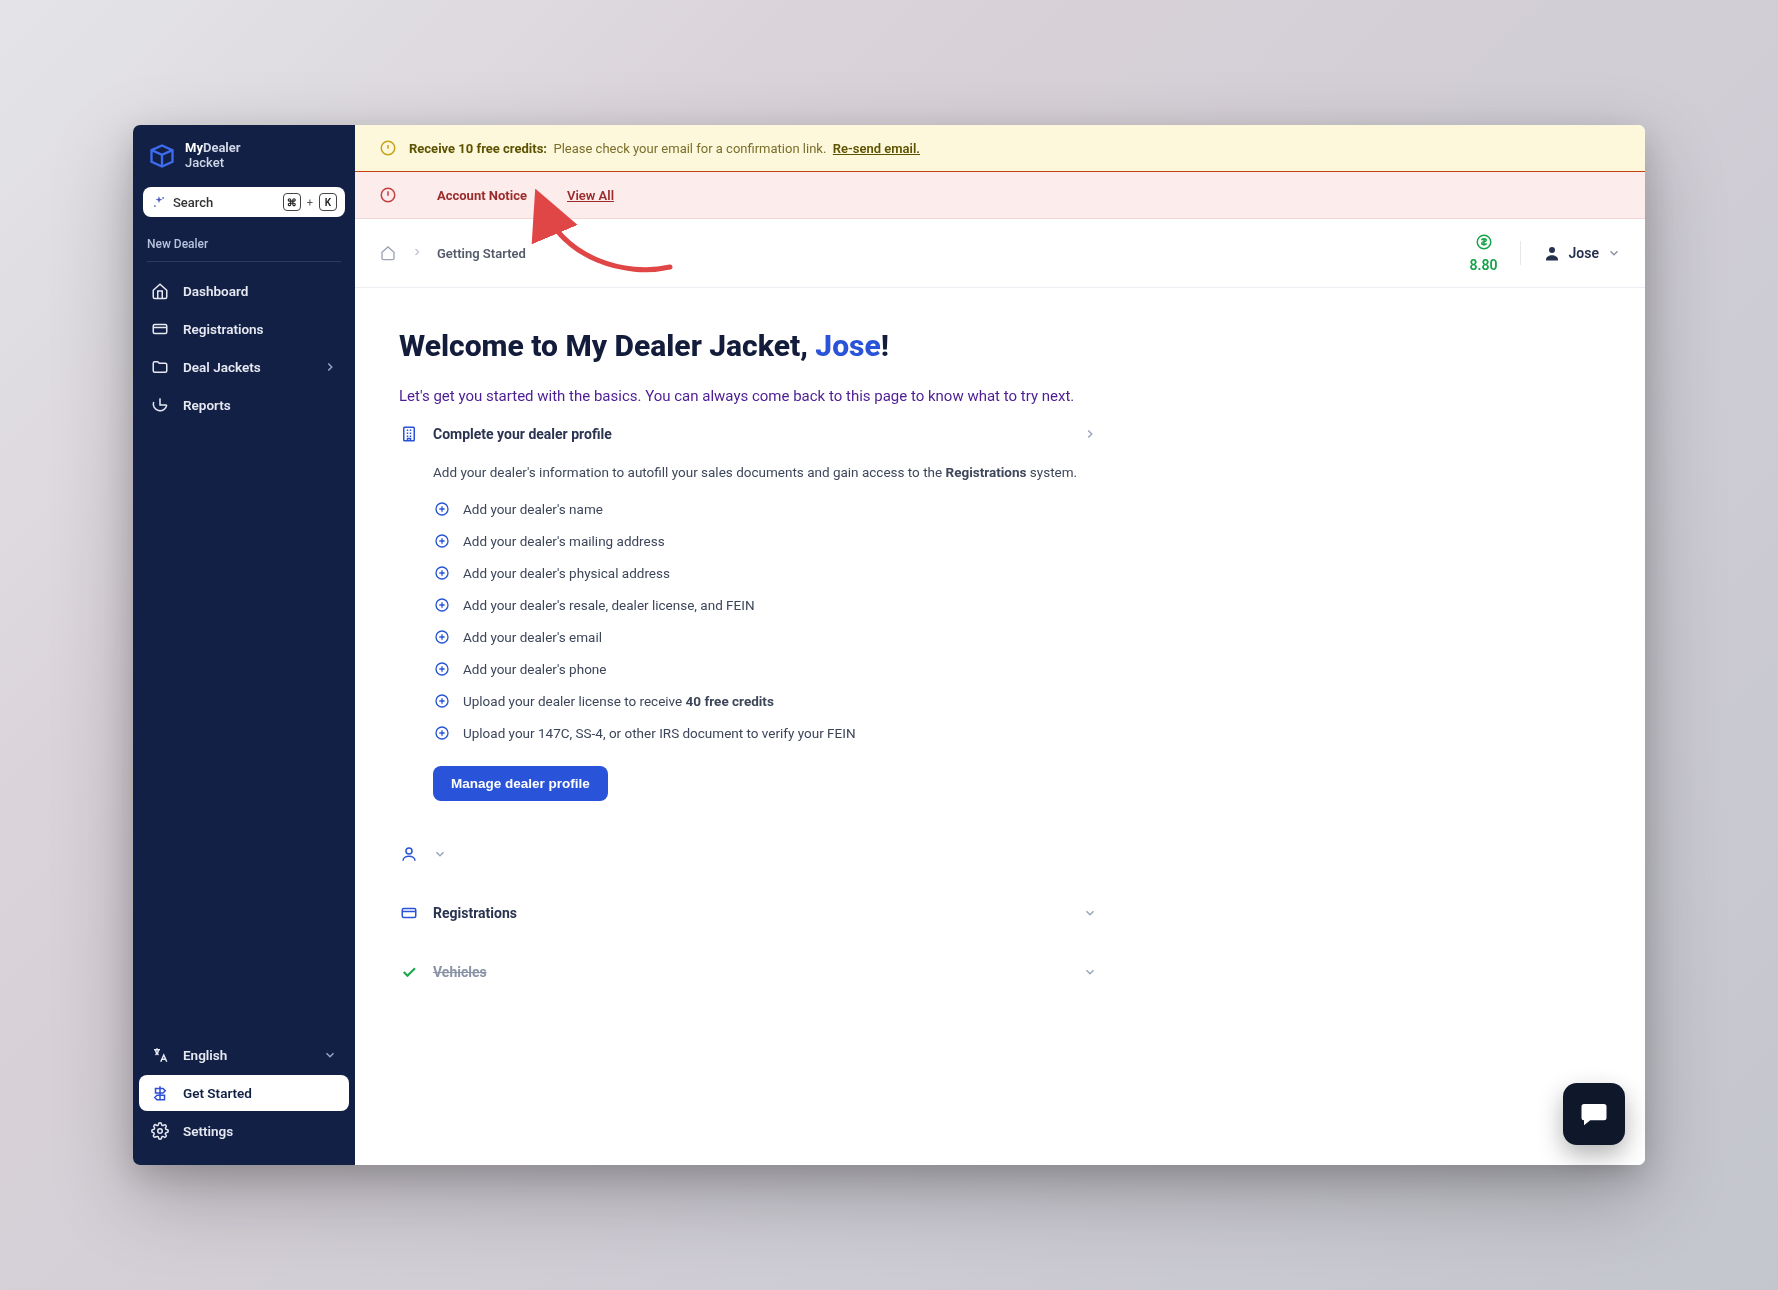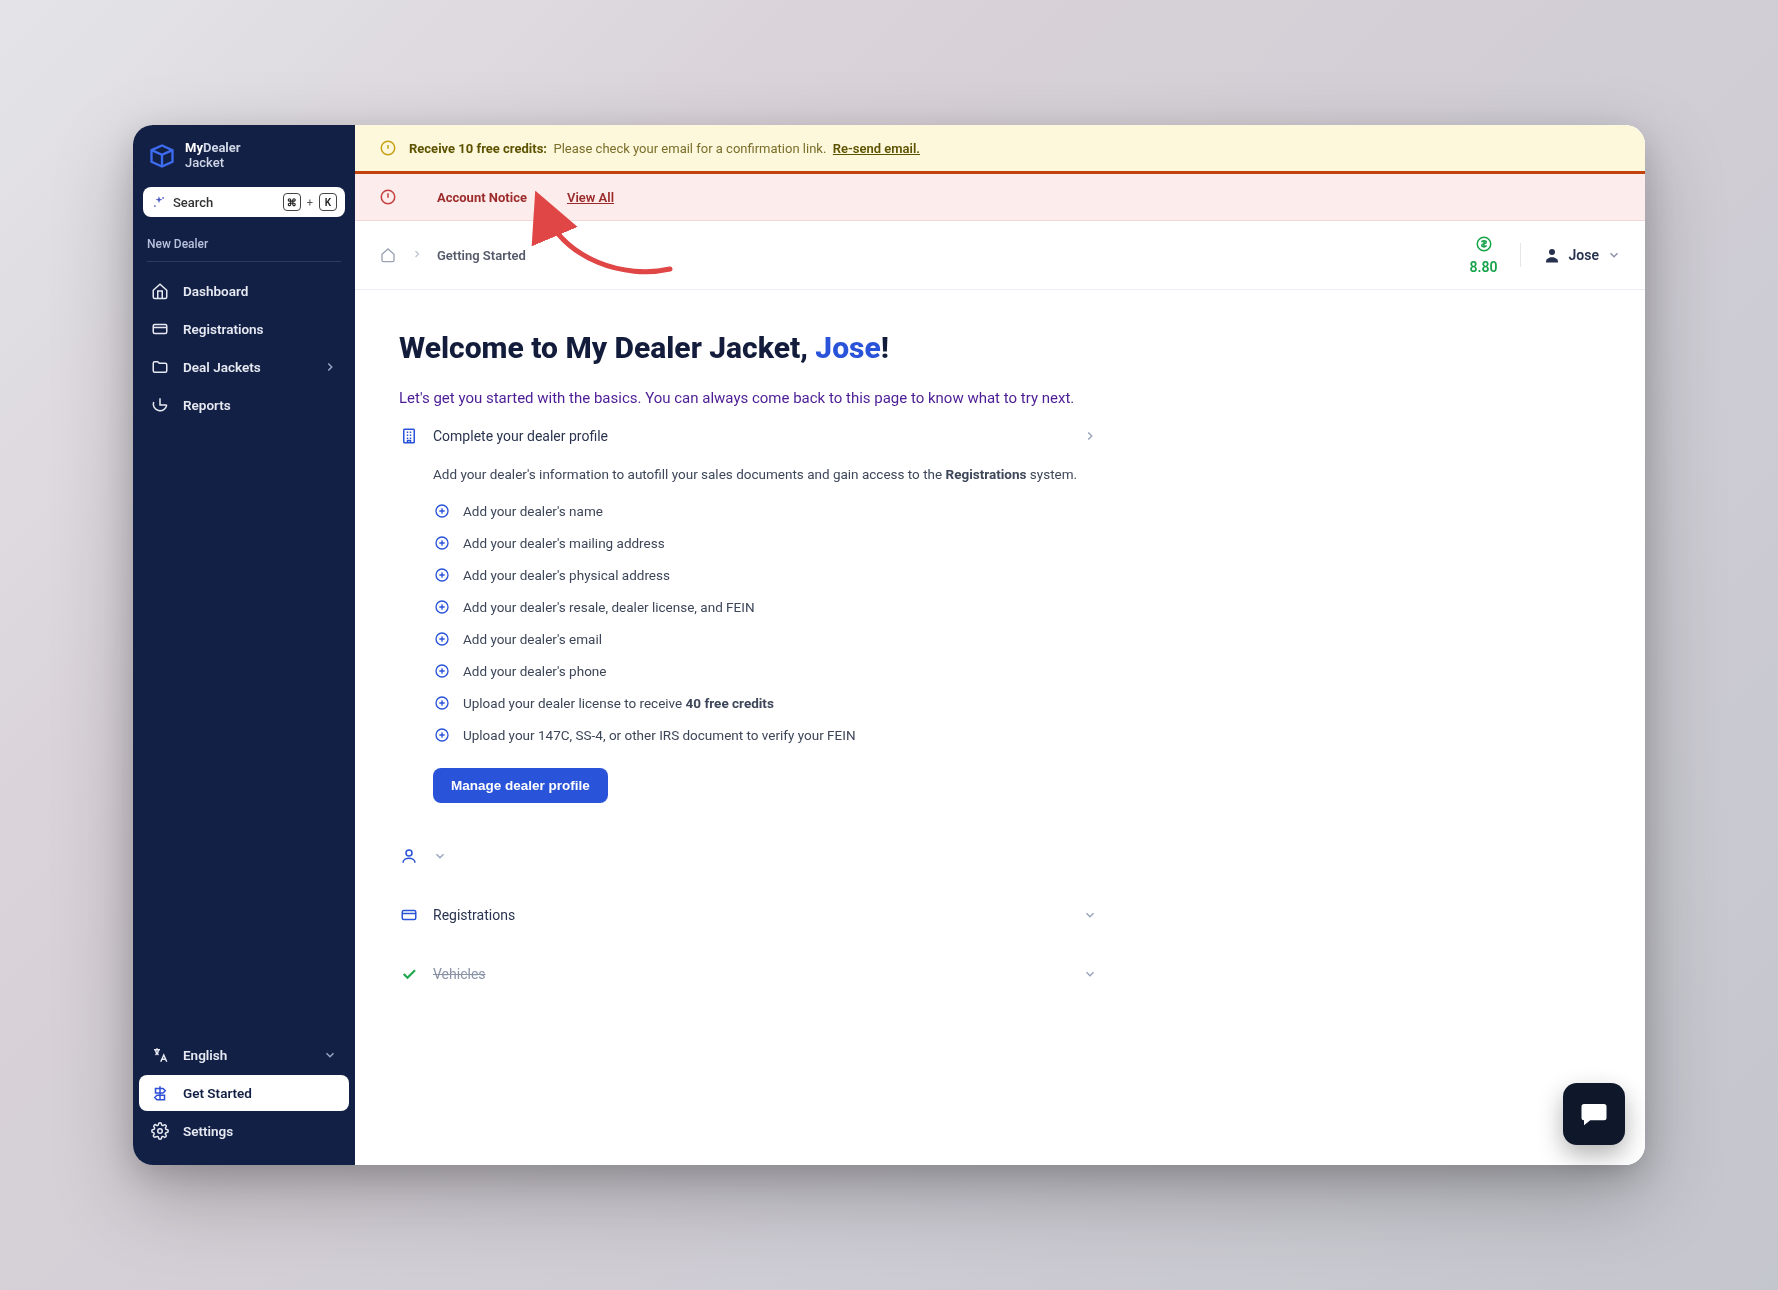--- a/index.html
+++ b/index.html
@@ -9,21 +9,21 @@
   width: 1778px;
   height: 1290px;
   display: flex;
   align-items: center;
   justify-content: center;
 }
 .window {
   width: 1512px;
   height: 1040px;
   background: #fff;
-  border-radius: 20px;
+  border-radius: 7px;
   display: flex;
   overflow: hidden;
   box-shadow: 0 30px 80px rgba(0,0,0,0.25), 0 10px 30px rgba(0,0,0,0.15);
 }
 .sidebar {
   width: 222px;
   background: #132045;
   color: #fff;
   display: flex;
   flex-direction: column;
@@ -79,21 +79,21 @@
 .bottom-item.plain { color:#e6e9f2; }
 .bottom-item.active { background:#fff; color:#132045; }
 .bottom-item.active .nav-icon { color:#2f4fd7; }
 .main {
   flex:1; display:flex; flex-direction:column; background:#fff; min-width:0;
 }
 .banner {
   display:flex; align-items:center; gap:12px;
   padding: 14px 24px; font-size:13px;
 }
-.banner.yellow { background:#fdf8db; color:#5d5200; border-bottom:3px solid #c2410c; }
+.banner.yellow { background:#fdf8db; color:#5d5200; border-bottom:1px solid #c2410c; }
 .banner.red { background:#fdecec; color:#9c2b2b; border-bottom:1px solid #f3d6d6;gap:40px; }
 .banner-icon { width:18px; height:18px; display:flex; align-items:center; justify-content:center; }
 .banner strong { font-weight:700; }
 .banner .muted { color:#7a6e2a; }
 .banner.red .muted { color:#9c2b2b; font-weight:700; }
 .banner .link { text-decoration:underline; font-weight:600; cursor:pointer; }
 .banner.yellow .link { color:#5d5200; }
 .banner.red .link { color:#9c2b2b; }
 .topbar {
   display:flex; align-items:center; padding: 14px 24px; border-bottom:1px solid #eceef3; gap:14px; position:relative;
@@ -114,21 +114,21 @@
 .headline .user { color:#2953d8; }
 .subhead { font-size:15px; color:#4c1d95; }
 .section {
   border-top:1px solid transparent; padding: 14px 0 16px;
 }
 .section-row {
   display:flex; align-items:center; gap:14px; cursor:pointer; padding: 4px 0;
 }
 .section-row .sicon { width:20px;height:20px; display:flex;align-items:center;justify-content:center; color:#2953d8; }
 .section-row.done .sicon { color:#22a851; }
-.section-title { font-weight:400; font-size:14px; color:#2a3450; flex:1; }
+.section-title { font-weight:700; font-size:14px; color:#2a3450; flex:1; }
 .section-title.strike { text-decoration: line-through; color:#8a93a6; }
 .section-chevron { width:16px;height:16px; color:#9aa4bb; }
 .section-body { padding: 16px 0 8px 34px; }
 .section-desc { font-size:13.5px; color:#3e475a; max-width:660px; margin-bottom:20px; }
 .section-desc b { font-weight:700; }
 .task-list { display:flex; flex-direction:column; gap:14px; margin-bottom:24px; }
 .task { display:flex; align-items:center; gap:12px; font-size:13.5px; color:#3d4659; cursor:pointer; }
 .task-icon { width:18px;height:18px; display:flex;align-items:center;justify-content:center; color:#2953d8; }
 .task b { font-weight:700; }
 .primary-btn {

